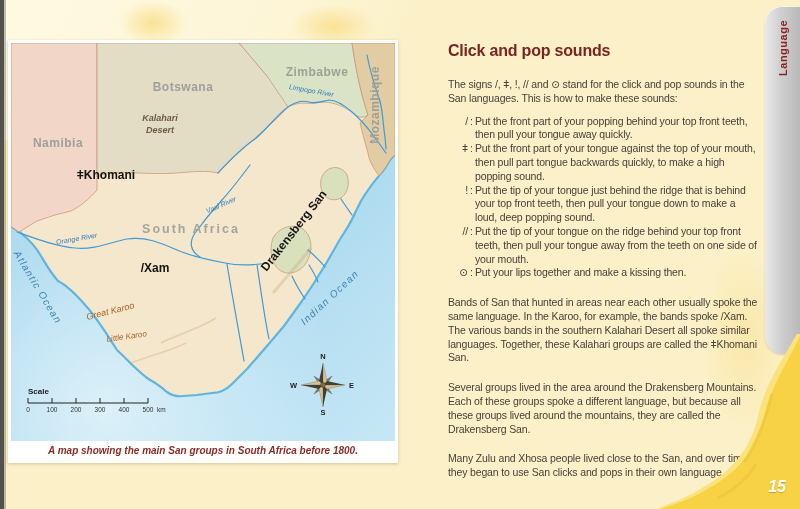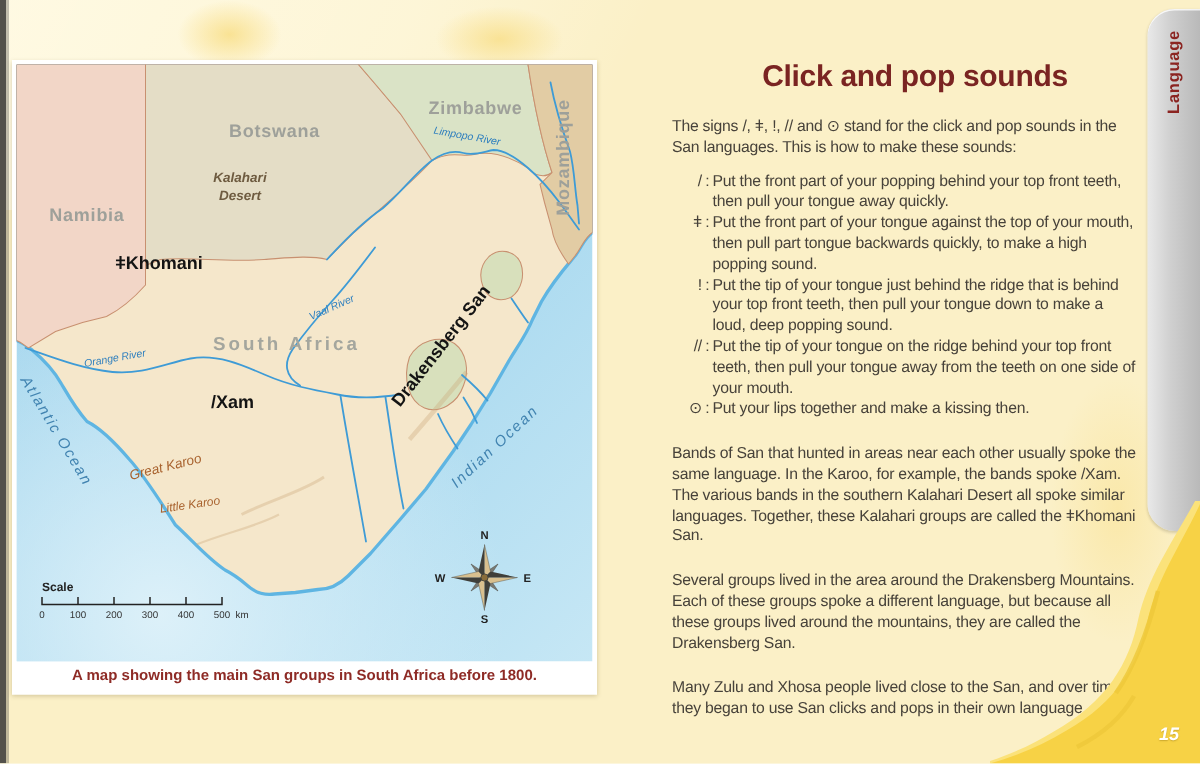--- a/index.html
+++ b/index.html
@@ -24,41 +24,41 @@
 
   
   .map-frame {
     position:absolute; left:8px; top:40px; width:384px;
     border:3px solid #ffffff; background:#fff;
     box-shadow:0 1px 3px rgba(90,70,20,.25);
   }
   .map-frame svg { display:block; }
   .map-caption {
     height:19px; line-height:19px; background:#ffffff; text-align:center;
-    font-size:10px; font-weight:bold; color:#8E2B26;
+    font-size:10px; font-style:italic; font-weight:bold; color:#8E2B26;
   }
   .country-label { fill:#9EA09A; font-weight:bold; font-size:12px; letter-spacing:.5px; }
   .sa-label { fill:#A4A69E; font-weight:bold; font-size:12.5px; letter-spacing:2px; }
   .desert-label { fill:#6E5B40; font-weight:bold; font-style:italic; font-size:9px; }
   .san-label { fill:#141414; font-weight:bold; font-size:12px; }
   .ocean-label { fill:#4183B0; font-style:italic; font-size:10px; letter-spacing:1.3px; }
   .river-label { fill:#2E7FBE; font-style:italic; font-size:7px; }
   .karoo-label { fill:#A8622E; font-style:italic; font-size:9px; }
   .karoo-label.small { font-size:8px; }
   .compass-label { fill:#222; font-weight:bold; font-size:7.5px; }
   .scale-title { fill:#222; font-weight:bold; font-size:8px; }
   .scale-num { fill:#333; font-size:6.5px; }
 
   
   .article {
     position:absolute; left:448px; top:40px; width:312px;
     color:#47423A; font-size:10.5px; line-height:13.8px; letter-spacing:-.15px;
   }
   .article h1 {
-    margin:0 0 13px 12px; font-size:20px; line-height:22px; color:#7A2422; letter-spacing:-.2px;text-align:center;
+    margin:0 0 13px 0; font-size:16px; line-height:22px; color:#7A2422; letter-spacing:-.2px;
   }
   .article p { margin:16px 0 9px 0; }
   .click-list { margin:0 0 9px 0; }
   .click-item { display:flex; }
   .click-item .sym { flex:none; width:20px; text-align:right; }
   .click-item .colon { flex:none; width:7px; text-align:center; }
   .click-item .desc { flex:1; }
 
   
   .side-tab {
@@ -71,21 +71,21 @@
     position:absolute; left:50%; top:14px; transform:translateX(-50%) ;
     writing-mode:vertical-rl; text-orientation:mixed;
     transform:translateX(-50%) rotate(180deg);
     font-size:11px; font-weight:bold; color:#8B2421; letter-spacing:.5px;
   }
 
   
   .swoosh { position:absolute; right:0; bottom:0; width:140px; height:175px; pointer-events:none; }
   .page-num {
     position:absolute; right:14px; bottom:13px;
-    font-size:12px; font-weight:bold; color:#ffffff;
+    font-size:16px; font-weight:bold; color:#ffffff;
     text-shadow:0 1px 1px rgba(120,90,0,.35); font-style:italic;
   }
 </style>
 </head>
 <body>
 
 <div class="stage">
   <div class="bg-light"></div>
   <div class="bg-fig f1"></div>
   <div class="bg-fig f2"></div>

